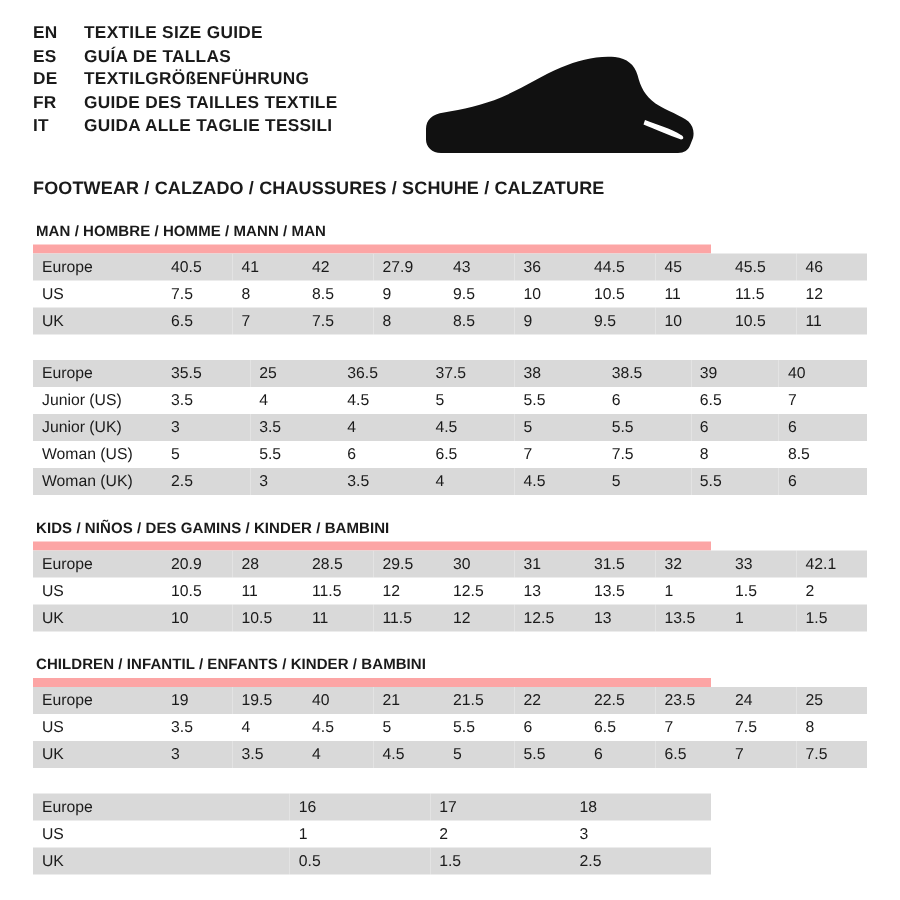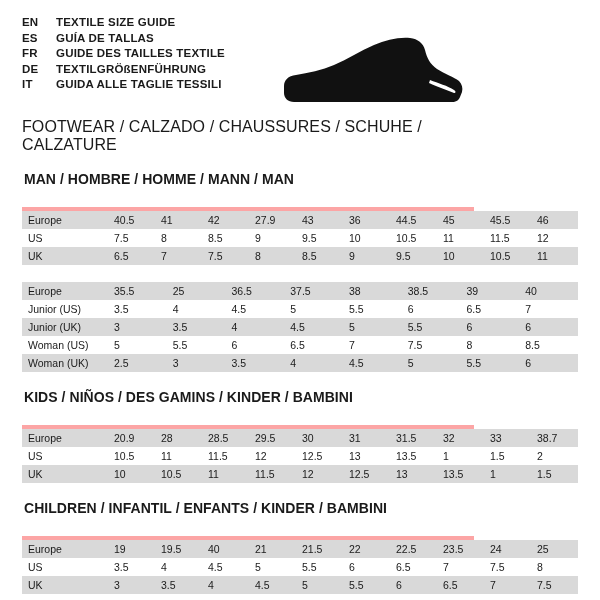--- a/index.html
+++ b/index.html
@@ -44,37 +44,37 @@
   }
   .shoe-icon {
     position: absolute;
     right: 10px;
     top: 18px;
     width: 186px;
     height: 74px;
   }
 
   .section-title {
-    font-size: 16px;
-    font-weight: normal;
+    font-size: 12px;
+    font-weight: bold;
     letter-spacing: 0.1px;
     margin: 10px 0 0 0;
     padding: 0;
   }
 
   
   .group {
     margin-top: 17px;
   }
   .group-heading {
-    font-size: 14px;
+    font-size: 10px;
     font-weight: bold;
     letter-spacing: 0.05px;
-    padding: 0 0 20px 2px;
-    border-bottom: 4px solid #fca5a5;
+    padding: 0 0 3px 2px;
+    border-bottom: 6px solid #fca5a5;
     margin-bottom: 0;
   }
   table.size {
     border-collapse: collapse;
     width: 100%;
     table-layout: fixed;
     font-size: 10.5px;
   }
   table.size td {
     height: 16px;
@@ -102,26 +102,26 @@
       <tbody>
         <tr>
           <td class="lang-code">EN</td>
           <td>TEXTILE SIZE GUIDE</td>
         </tr>
         <tr>
           <td class="lang-code">ES</td>
           <td>GUÍA DE TALLAS</td>
         </tr>
         <tr>
+          <td class="lang-code">DE</td>
+          <td>TEXTILGRÖßENFÜHRUNG</td>
+        </tr>
+        <tr>
           <td class="lang-code">FR</td>
           <td>GUIDE DES TAILLES TEXTILE</td>
-        </tr>
-        <tr>
-          <td class="lang-code">DE</td>
-          <td>TEXTILGRÖßENFÜHRUNG</td>
         </tr>
         <tr>
           <td class="lang-code">IT</td>
           <td>GUIDA ALLE TAGLIE TESSILI</td>
         </tr>
       </tbody>
     </table>
 
     <svg class="shoe-icon" viewBox="0 0 186 74">
       <path fill="#111111" d="M6 52 C6 46 10 42 18 41 C30 39 44 36 56 31 C70 25 82 17 96 11 C108 6 120 3 132 4 C140 5 145 9 147 16 C149 24 152 30 159 35 C167 40 176 43 181 47 C184 50 185 54 184 58 L182 63 C181 66 178 68 174 68 L16 68 C10 68 6 64 6 59 Z"></path>
@@ -284,21 +284,21 @@
               <td class="rowlabel">Europe</td>
               <td>20.9</td>
               <td>28</td>
               <td>28.5</td>
               <td>29.5</td>
               <td>30</td>
               <td>31</td>
               <td>31.5</td>
               <td>32</td>
               <td>33</td>
-              <td>38.7</td>
+              <td>42.1</td>
             </tr>
             <tr>
               <td class="rowlabel">US</td>
               <td>10.5</td>
               <td>11</td>
               <td>11.5</td>
               <td>12</td>
               <td>12.5</td>
               <td>13</td>
               <td>13.5</td>

